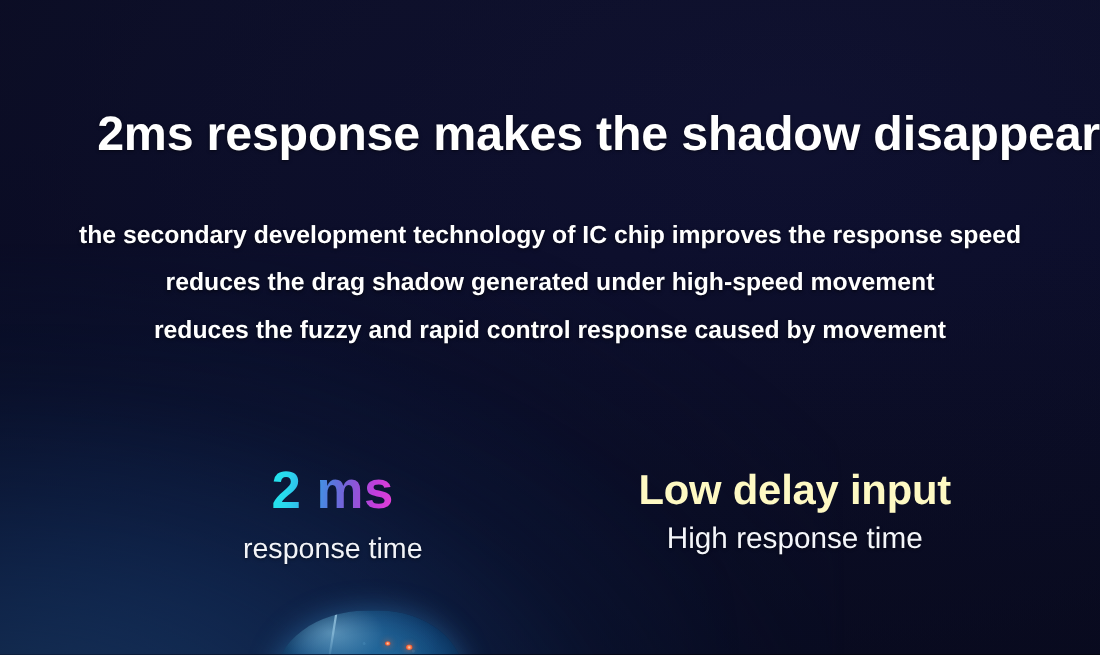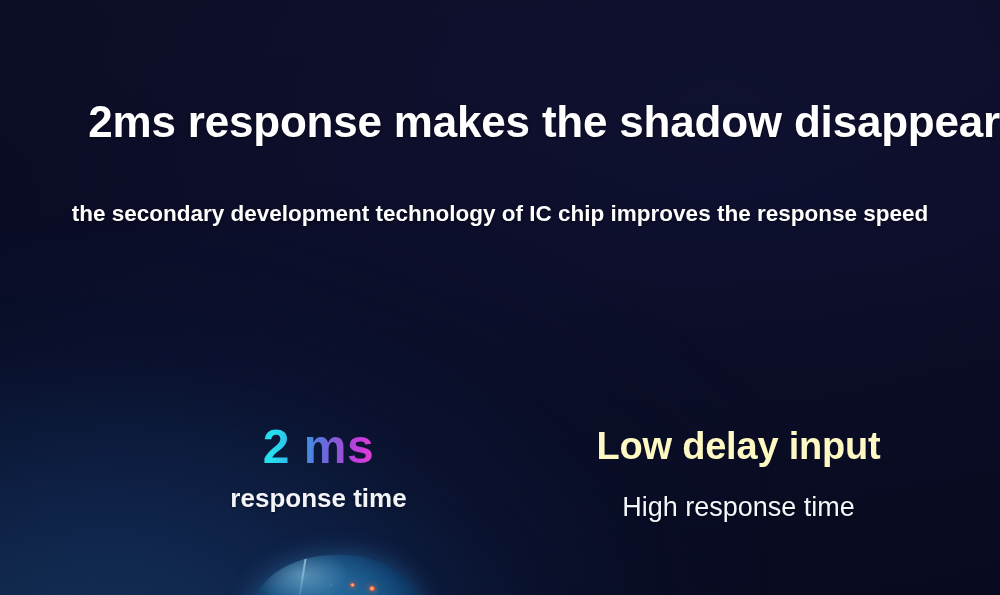--- a/index.html
+++ b/index.html
@@ -85,21 +85,21 @@
     font-size: 22.5px;
     font-weight: bold;
     line-height: 43px;
     text-shadow: 0 1px 3px rgba(0,0,0,0.5);
   }
   .paragraph .line { display: block; white-space: nowrap; }
 
   
   .stats {
     position: absolute;
-    left: 16px;
+    left: 0;
     top: 418px;
     width: 906px;
     height: 125px;
   }
   .stat-left {
     position: absolute;
     left: 140px;
     top: 0;
     width: 325px;
     text-align: center;
@@ -126,39 +126,39 @@
         #c43ddc 84%,
         #e93fd4 100%);
     -webkit-background-clip: text;
     background-clip: text;
     color: transparent;
     -webkit-text-fill-color: transparent;
   }
   .stat-caption {
     color: #f2f4f8;
     font-size: 26px;
-    font-weight: bold;
+    font-weight: normal;
     line-height: 36px;
     margin-top: 4px;
     text-shadow: 0 1px 3px rgba(0,0,0,0.45);
   }
   .stat-value-cyan {
     display: inline-block;
     color: #fef9c3;
     font-size: 38px;
     font-weight: bold;
     line-height: 48px;
     letter-spacing: -0.2px;
   }
   .stat-caption-light {
     color: #f4f6fa;
     font-size: 27px;
     font-weight: normal;
     line-height: 38px;
-    margin-top: 18px;
+    margin-top: 0;
     text-shadow: 0 1px 3px rgba(0,0,0,0.45);
   }
 
   
   .device {
     position: absolute;
     left: 236px;
     bottom: -52px;
     width: 212px;
     height: 104px;
@@ -219,20 +219,22 @@
 
   <div class="bg-base"></div>
   <div class="bg-glow-main"></div>
   <div class="bg-glow-soft"></div>
   <div class="bg-vignette"></div>
 
   <h1 class="headline">2ms response makes the shadow disappear</h1>
 
   <div class="paragraph">
     <span class="line">the secondary development technology of IC chip improves the response speed</span>
+    <span class="line">reduces the drag shadow generated under high-speed movement</span>
+    <span class="line">reduces the fuzzy and rapid control response caused by movement</span>
   </div>
 
   <div class="stats">
 
     <div class="stat-left">
       <div class="stat-value-gradient">2 ms</div>
       <div class="stat-caption">response time</div>
     </div>
 
     <div class="stat-right">

